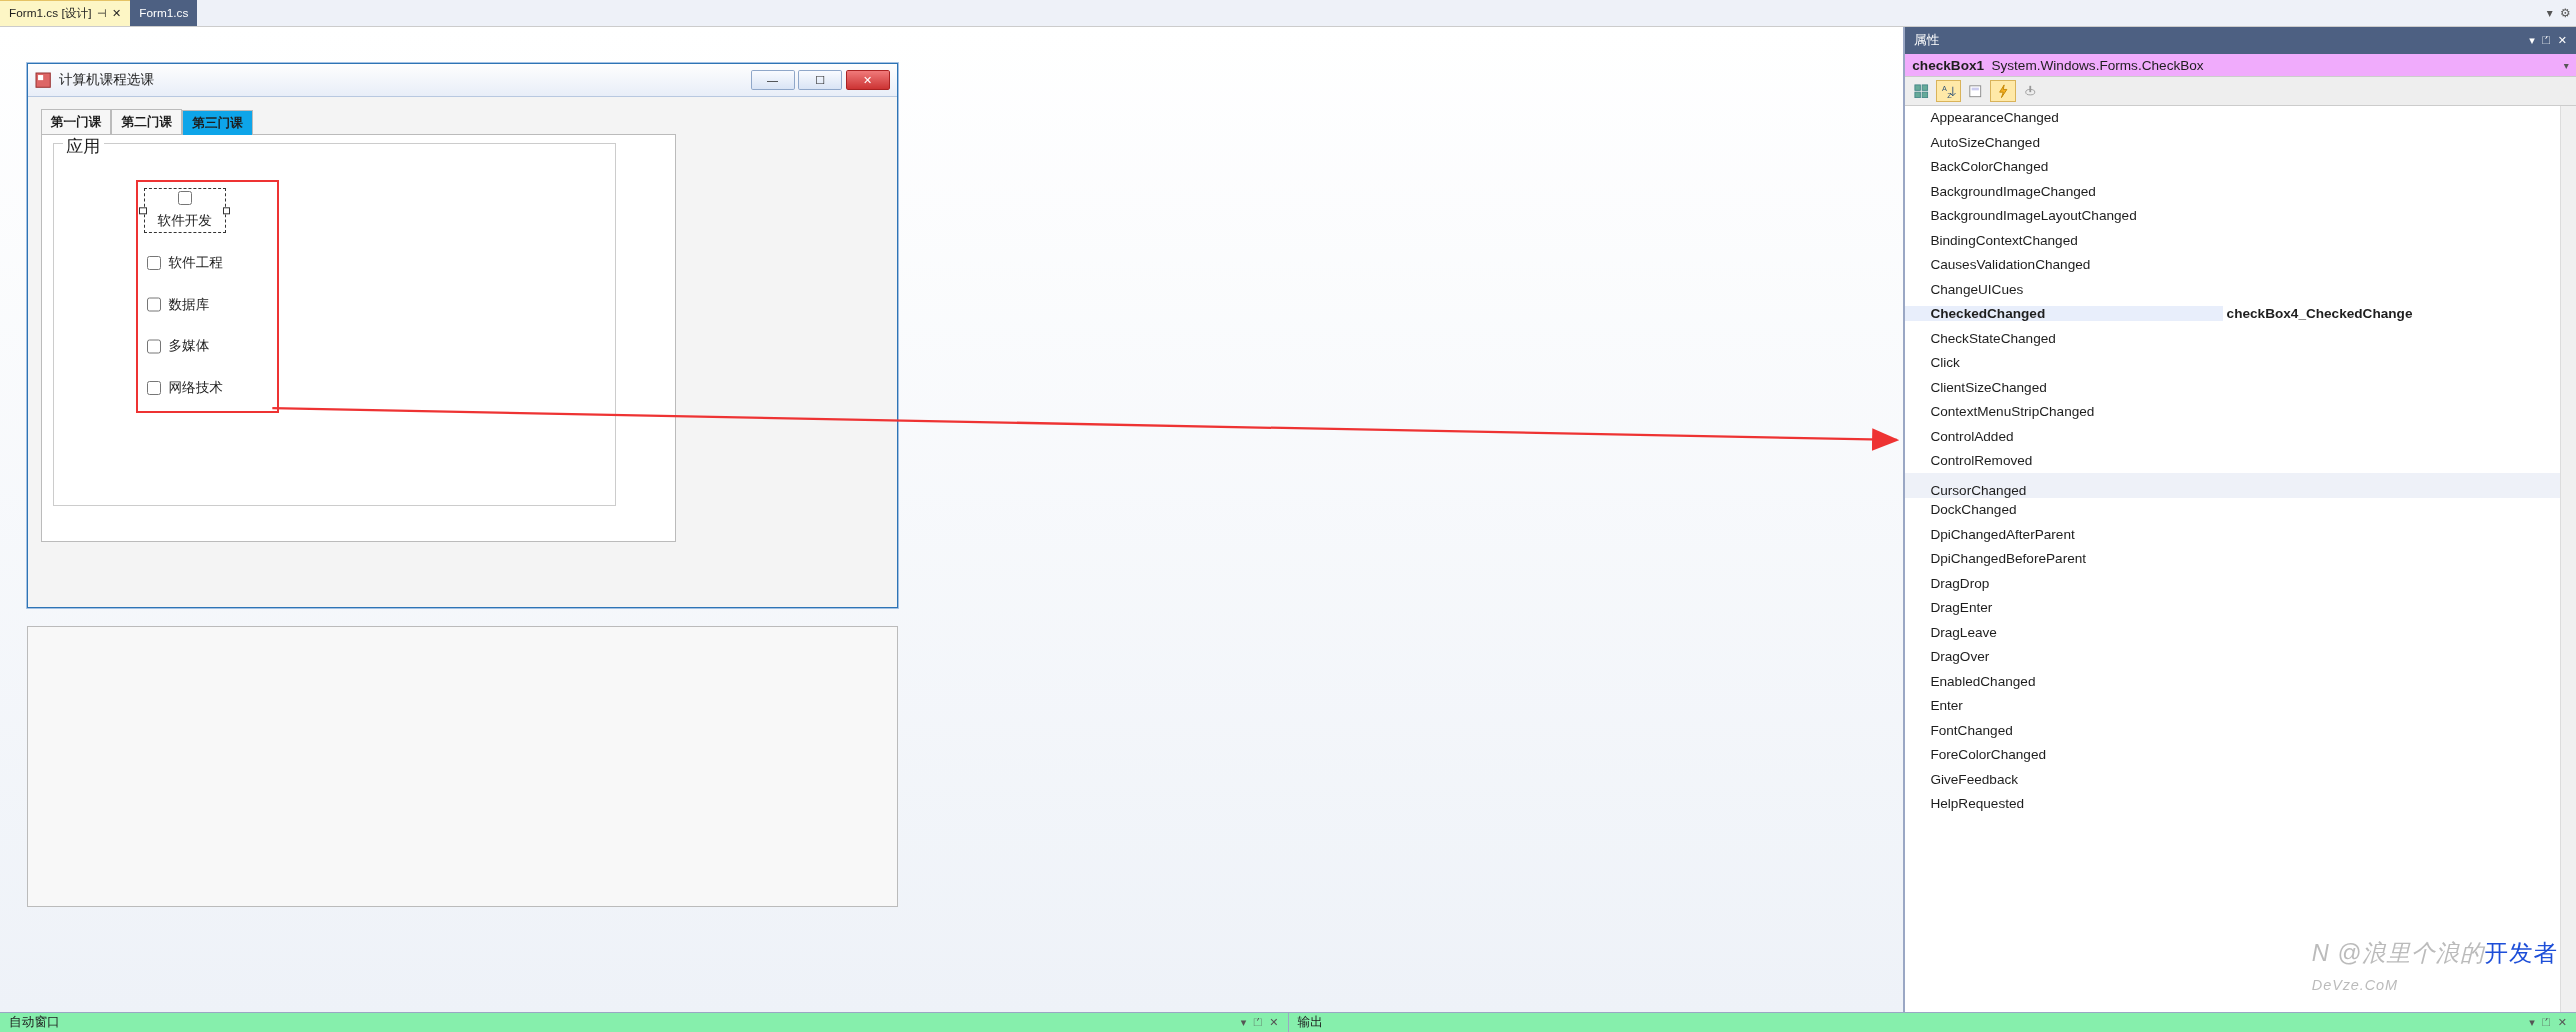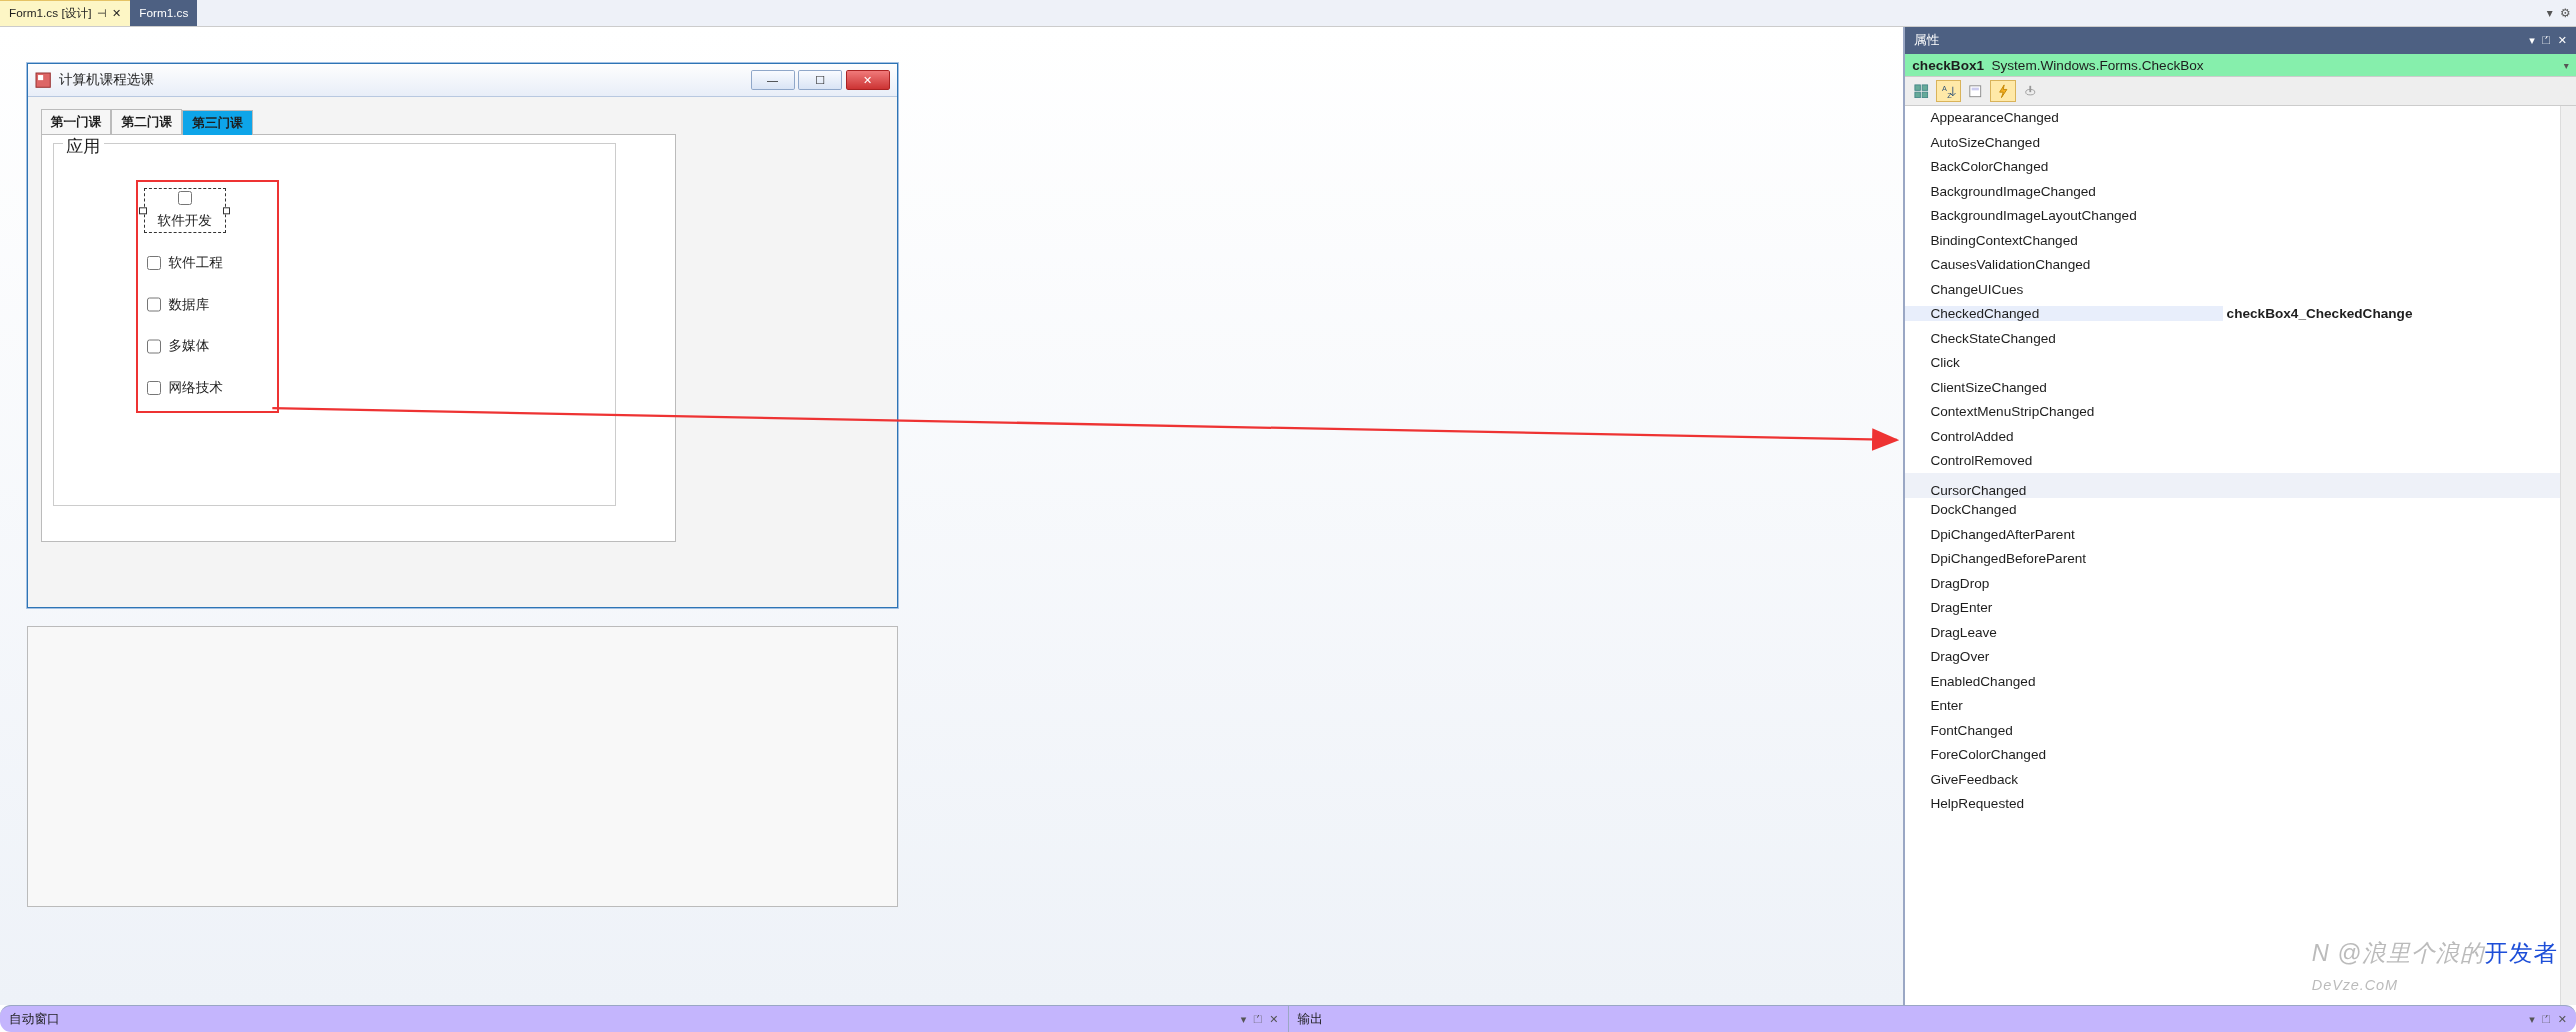--- a/index.html
+++ b/index.html
@@ -16,32 +16,32 @@
 
   
   .main-row { flex: 1; display: flex; min-height: 0; }
   .design-area { flex: 1; position: relative; background: linear-gradient(#fff, #eef2f8); border-right: 0.9px solid #9aa7c4; }
 
   
   .props { width: 672px; display: flex; flex-direction: column; background: #f5f5f5; border-left: 0.9px solid #9aa7c4; }
   .props-title { background: #4d6082; color: #fff; height: 27px; display: flex; align-items: center; padding: 0 9px; font-size: 12.7px; gap: 7.3px; }
   .props-title .spacer { flex: 1; }
   .props-title .win-icon { font-size: 11px; cursor: pointer; }
-  .props-obj { background: #86efac; padding: 3.6px 7.3px; font-size: 13.6px; border-bottom: 0.9px solid #ccc; display:flex; align-items:center; gap:7.3px;}
+  .props-obj { background: #f0abfc; padding: 3.6px 7.3px; font-size: 13.6px; border-bottom: 0.9px solid #ccc; display:flex; align-items:center; gap:7.3px;}
   .props-obj b { font-weight: bold; }
   .props-obj .dd { margin-left:auto; font-size:10px; color:#555;}
   .props-toolbar { background: #eee; padding: 2.7px 3.6px; display: flex; gap: 1.8px; border-bottom: 0.9px solid #ccc; }
   .tool-btn { width: 25.4px; height: 22px; display: flex; align-items: center; justify-content: center; border: 0.9px solid transparent; cursor: pointer; font-size: 12.7px; }
   .tool-btn.active { background: #ffe9a8; border-color: #d9b35a; }
   .events-list { flex: 1; overflow: hidden; background: #fff; position: relative; }
   .event-row { display: flex; align-items: center; height: 24.5px; font-size: 13.6px; }
   .event-name { width: 318px; padding-left: 25.4px; white-space: nowrap; overflow: hidden; text-overflow: ellipsis; }
   .event-val { flex: 1; padding-left: 3.6px; font-weight: bold; white-space: nowrap; overflow: hidden; }
   .event-row.hover { background: #eef1f8; align-items: flex-end; }
-  .event-row.sel .event-name { background: #e8eefb; }
+  .event-row.sel .event-name { background: #e8eefb; font-weight: bold; }
   .scroll-v { position: absolute; right: 0; top: 0; bottom: 0; width: 16.3px; background: #f0f0f0; border-left: 0.9px solid #ddd; }
 
   
   .form-window { position: absolute; left: 27px; top: 36px; width: 871px; height: 545px; background: #f4f4f4; border: 0.9px solid #2e74b5; box-shadow: 0 0 0 0.9px #9bbbe0; }
   .form-titlebar { height: 33px; background: linear-gradient(#fefefe,#e8eef8); border-bottom: 0.9px solid #b8c8e0; display: flex; align-items: center; padding: 0 7.3px; gap: 7.3px; }
   .form-icon { width: 16.3px; height: 16.3px; display:inline-flex; }
   .form-title { font-size: 13.6px; }
   .win-btns { margin-left: auto; display: flex; gap: 3.6px; }
   .win-btn { width: 44px; height: 20px; border: 0.9px solid #8fa7c9; background: linear-gradient(#f9fbff,#d9e4f5); border-radius: 1.8px; display:flex; align-items:center; justify-content:center; font-size:11px; cursor:pointer;}
   .win-btn.closebtn { background: linear-gradient(#f07a7a,#c33); color:#fff; border-color:#a22;}
@@ -58,21 +58,21 @@
   .cb.sel { outline: 0.9px dashed #333; outline-offset: 2.7px; position:relative;flex-direction:column;}
   .cb.sel::before, .cb.sel::after { content:""; position:absolute; width:5.4px; height:5.4px; background:#fff; border:0.9px solid #333;}
   .cb.sel::before{ left:-7.3px; top:50%; transform:translateY(-50%);}
   .cb.sel::after{ right:-7.3px; top:50%; transform:translateY(-50%);}
   .output-box { position:absolute; left:27px; top:599px; width:871px; height:281px; border:0.9px solid #bbb; background:#f8f8f8;}
 
   
   .arrow-svg { position: absolute; pointer-events: none; z-index: 50; }
 
   
-  .bottom-strip { height: 27px; background: #c4b5fd; border-top: 0.9px solid #9aa7c4; display: flex; border-radius: 11px; }
+  .bottom-strip { height: 20px; background: #86efac; border-top: 0.9px solid #9aa7c4; display: flex; }
   .bottom-pane { flex:1; display:flex; align-items:center; padding:0 9px; font-size:12.7px; border-right:0.9px solid #9aa7c4; gap:7.3px;}
   .bottom-pane:last-child{border-right:none;}
   .bp-right { margin-left:auto; display:flex; gap:7.3px; color:#555; font-size:11px;}
   
   .watermark { position:absolute; right:18px; bottom:36px; font-size:23.6px; color:rgba(120,120,120,0.5); font-style:italic; pointer-events:none; letter-spacing:0.9px;}
   .watermark .dev { color:#1d4ed8; font-weight:normal; font-style:normal;}
 </style>
 </head>
 <body>
 

